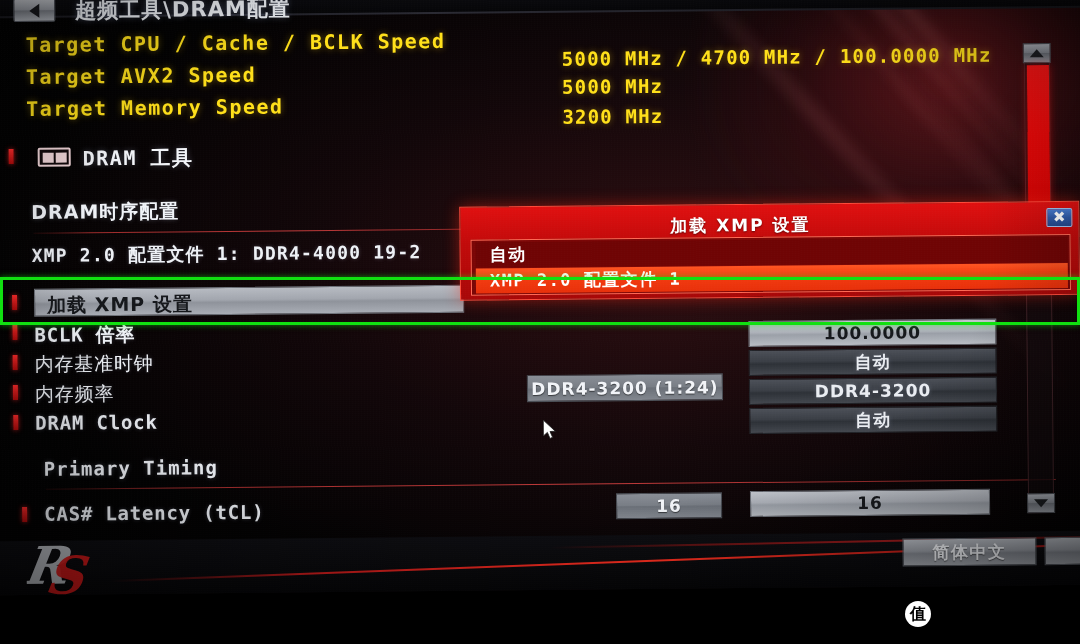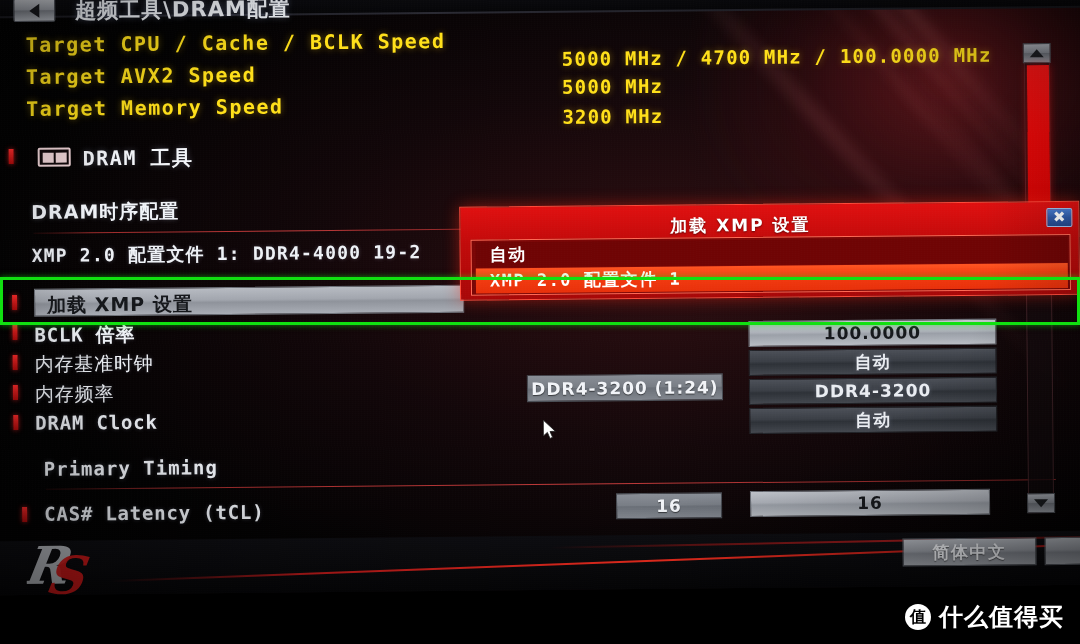--- a/index.html
+++ b/index.html
@@ -435,16 +435,15 @@
     </div>
 
     <div id="grain"></div>
     <div id="vignette"></div>
   </div>
 
   <div id="green-box"></div>
 
   <div id="watermark">
     <div id="wm-circle">值</div>
-    <div id="wm-text">什么值得买</div>
   </div>
 
 </div>
 
 </body></html>

